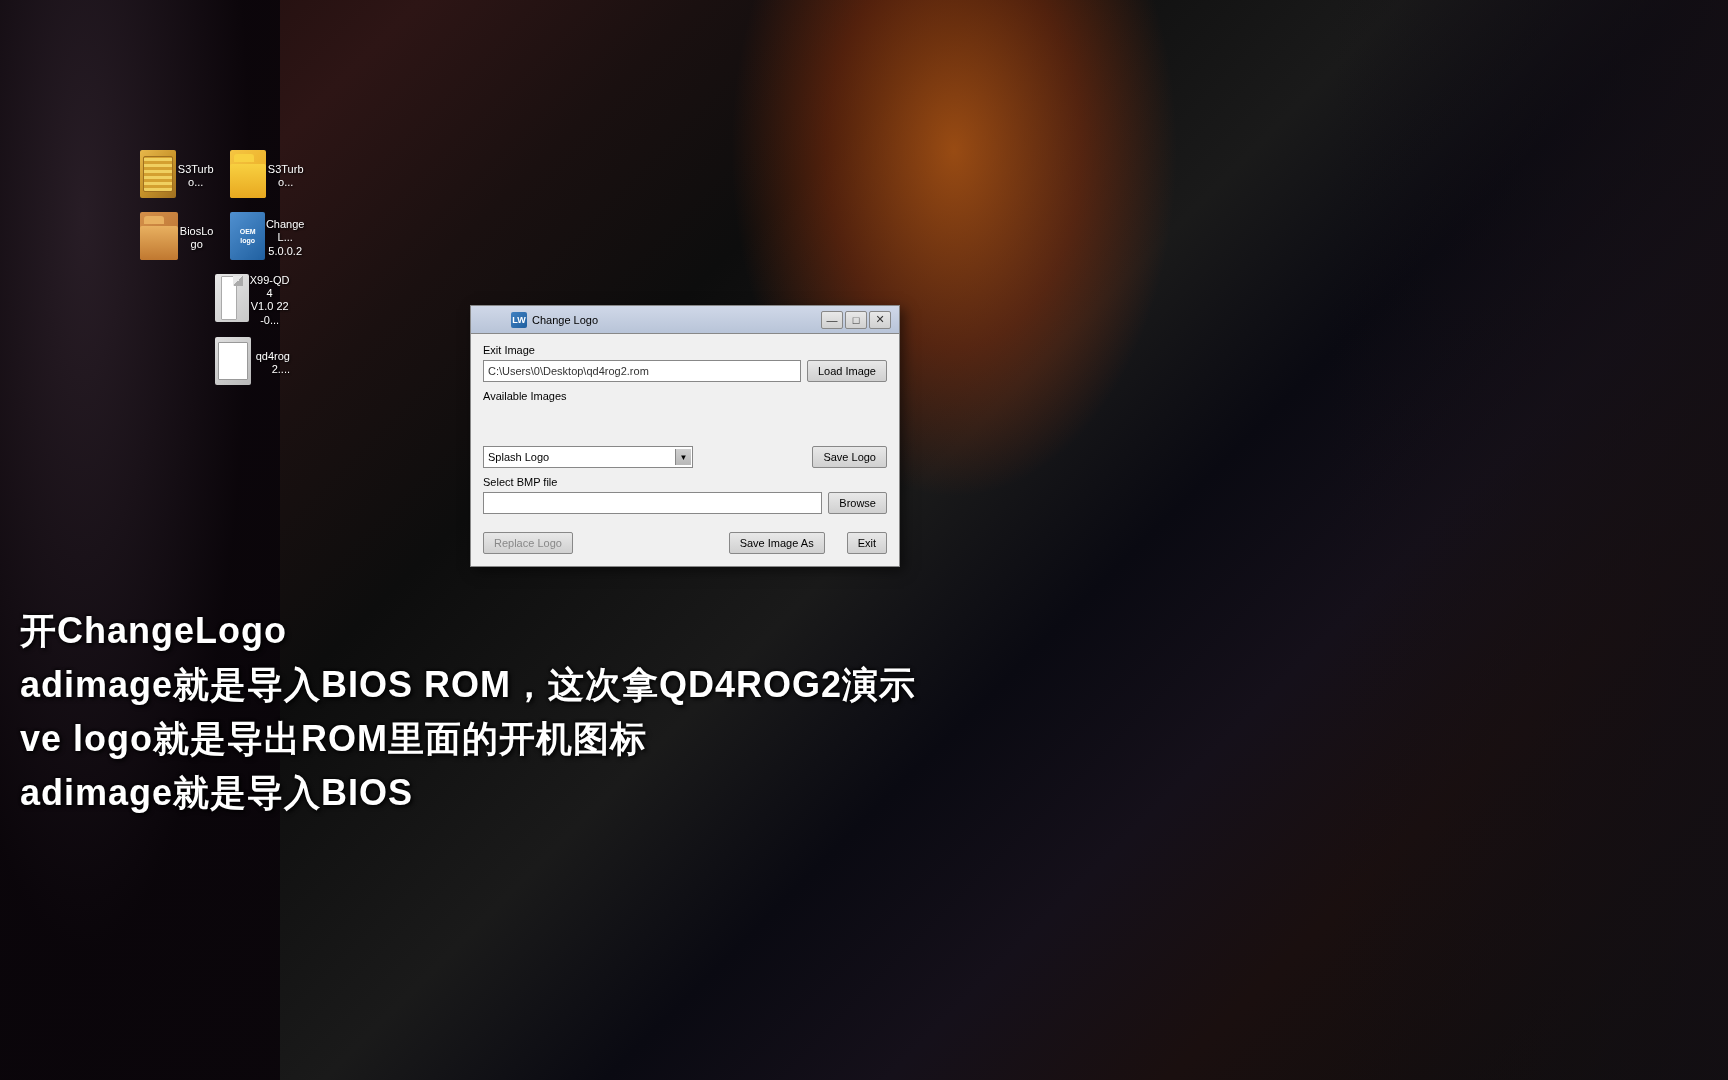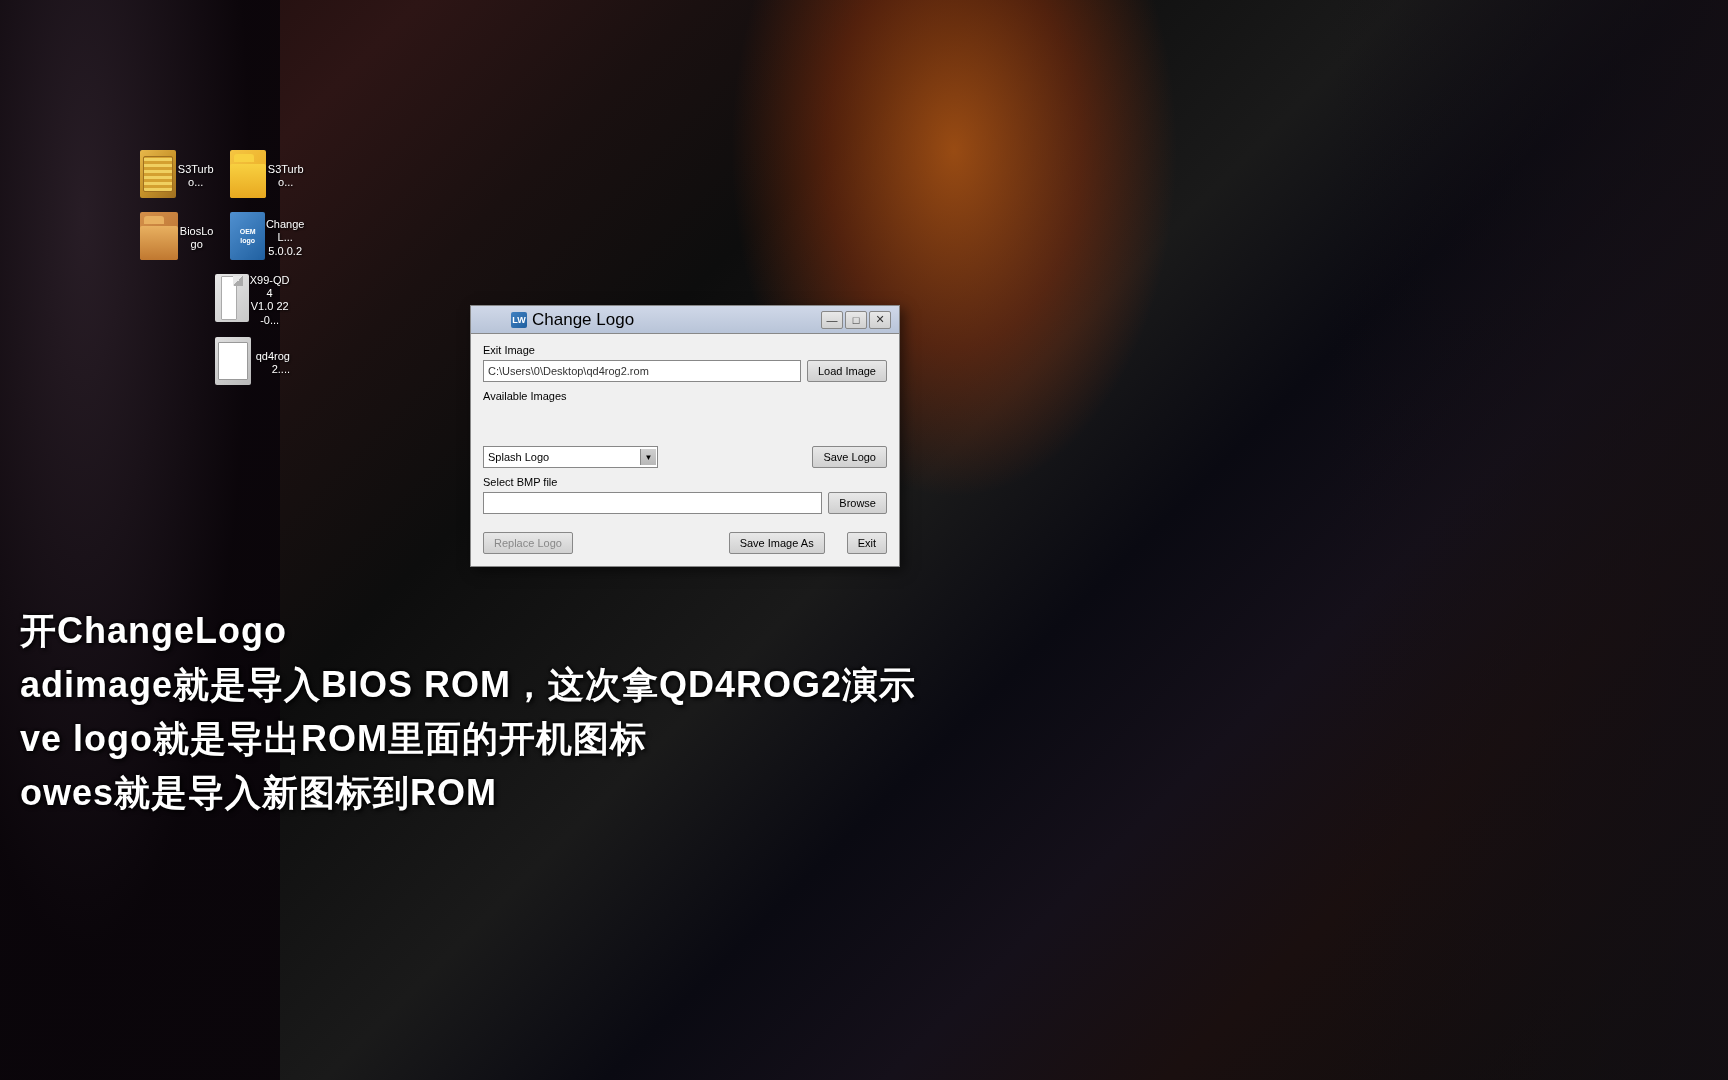--- a/index.html
+++ b/index.html
@@ -295,21 +295,21 @@
       border-radius: 2px;
       font-size: 9px;
       color: white;
       display: flex;
       align-items: center;
       justify-content: center;
       font-weight: bold;
     }
 
     .dialog-title-text {
-      font-size: 17px;
+      font-size: 11px;
       font-weight: normal;
       color: #000;
     }
 
     .dialog-controls {
       display: flex;
       gap: 2px;
     }
 
     .dialog-ctrl-btn {
@@ -367,21 +367,21 @@
       color: #000;
     }
 
     .dialog-btn.disabled {
       color: #888;
       cursor: default;
     }
 
     .dialog-select-wrapper {
       position: relative;
-      width: 175px;
+      width: 210px;
     }
 
     .dialog-select {
       width: 100%;
       height: 22px;
       border: 1px solid #888;
       background: white;
       padding: 2px 4px;
       font-size: 11px;
       appearance: none;
@@ -474,21 +474,21 @@
       <div class="icon-img icon-rom"></div>
       <span class="icon-label">qd4rog2....</span>
     </div>
   </div>
 </div>
 
 <div class="subtitle-overlay">
   <div class="subtitle-line">开ChangeLogo</div>
   <div class="subtitle-line">adimage就是导入BIOS ROM，这次拿QD4ROG2演示</div>
   <div class="subtitle-line">ve logo就是导出ROM里面的开机图标</div>
-  <div class="subtitle-line">owes就是导入新图标到ROM</div>
+  <div class="subtitle-line">adimage就是导入BIOS</div>
 </div>
 
 <div class="dialog-overlay">
   <div class="dialog">
 
     <div class="dialog-titlebar">
       <div class="dialog-title-left">
         <div class="dialog-icon">
           <span>LW</span>
         </div>

